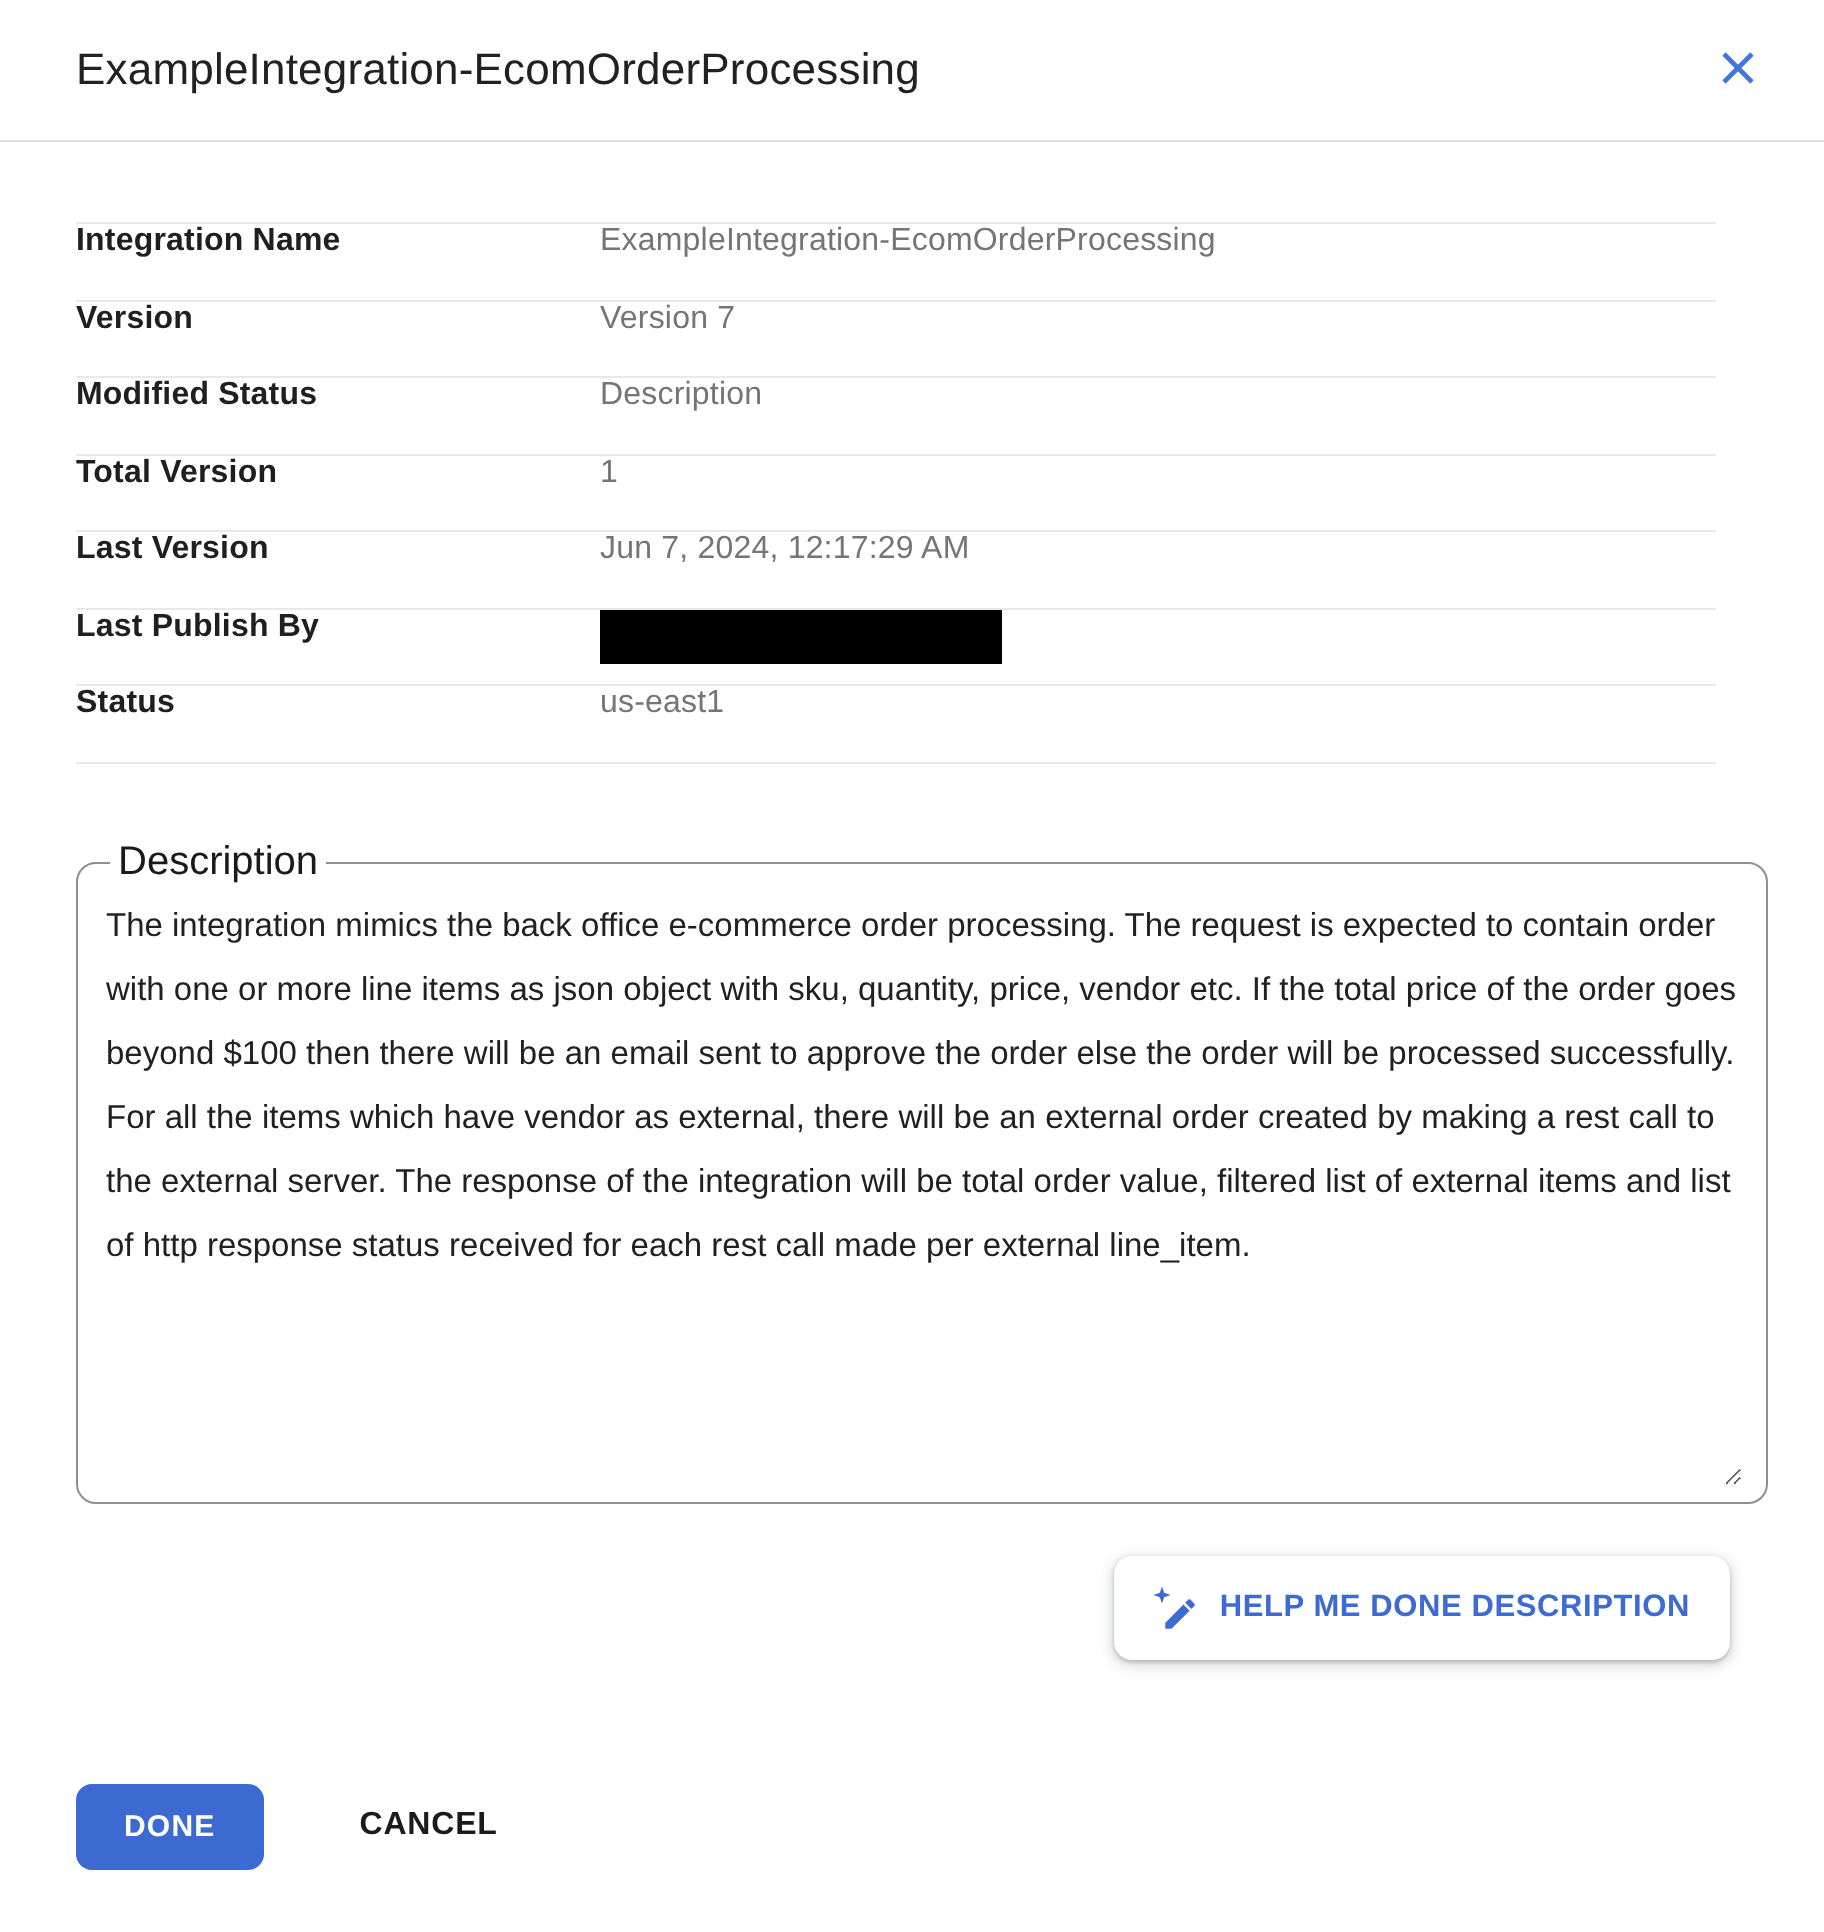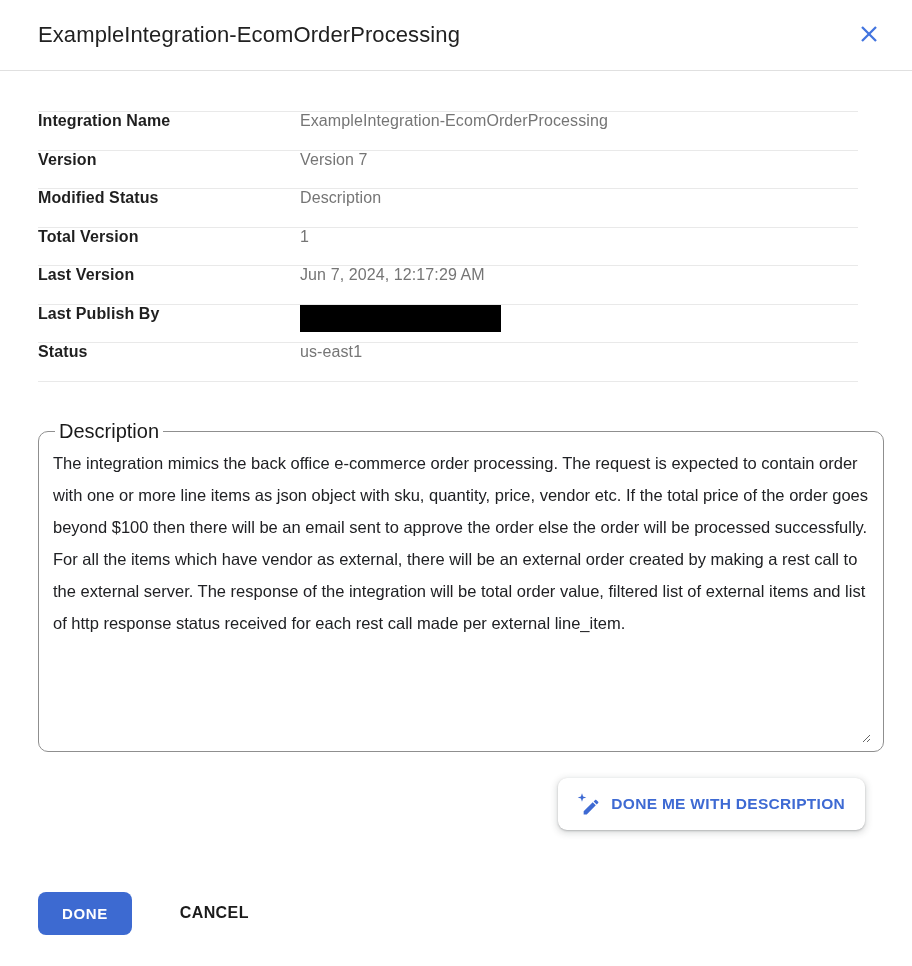--- a/index.html
+++ b/index.html
@@ -207,20 +207,20 @@
 </fieldset>
 
 <div class="help-row">
   <button class="help-btn">
     <span style="display:flex;">
       <svg width="24" height="24" viewBox="0 0 24 24" fill="#3e6ad3">
         <path d="M6 1.2 L7.1 4.4 L10.3 5.5 L7.1 6.6 L6 9.8 L4.9 6.6 L1.7 5.5 L4.9 4.4 Z"></path>
         <path transform="translate(5.2,5.2) scale(0.82)" d="M3 17.25V21h3.75L17.81 9.94l-3.75-3.75L3 17.25zM20.71 7.04c.39-.39.39-1.02 0-1.41l-2.34-2.34c-.39-.39-1.02-.39-1.41 0l-1.83 1.83 3.75 3.75 1.83-1.83z"></path>
       </svg>
     </span>
-    <span>DONE ME WITH DESCRIPTION</span>
+    <span>HELP ME DONE DESCRIPTION</span>
   </button>
 </div>
 
 <div class="footer-actions">
   <button class="done-btn">DONE</button>
   <button class="cancel-btn">CANCEL</button>
 </div>
 
 </body></html>

